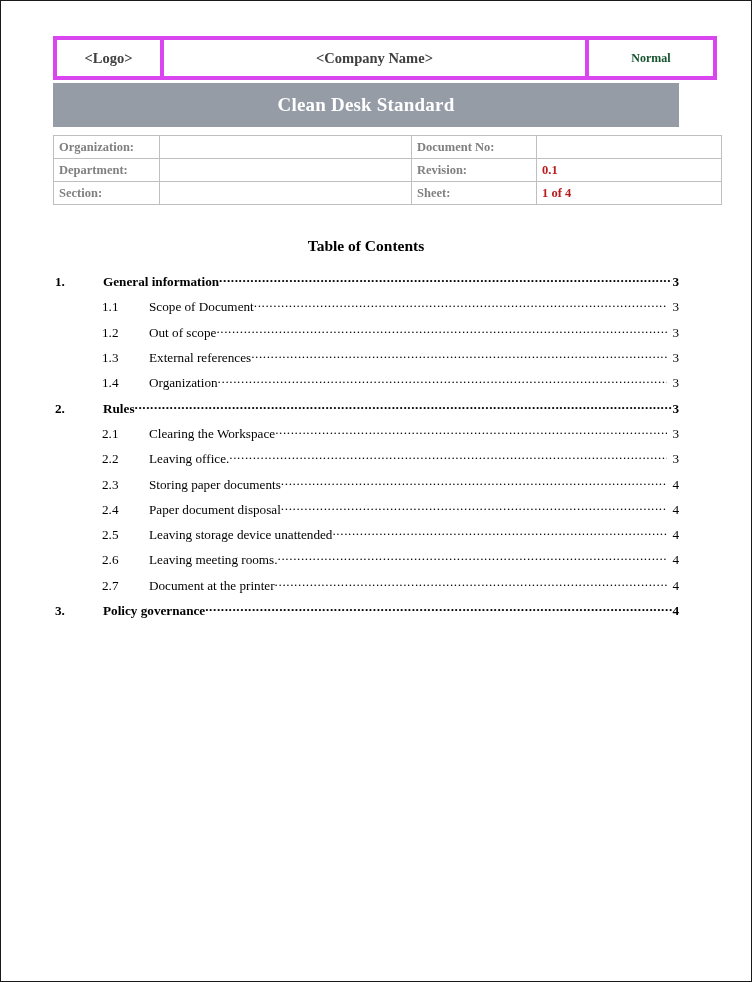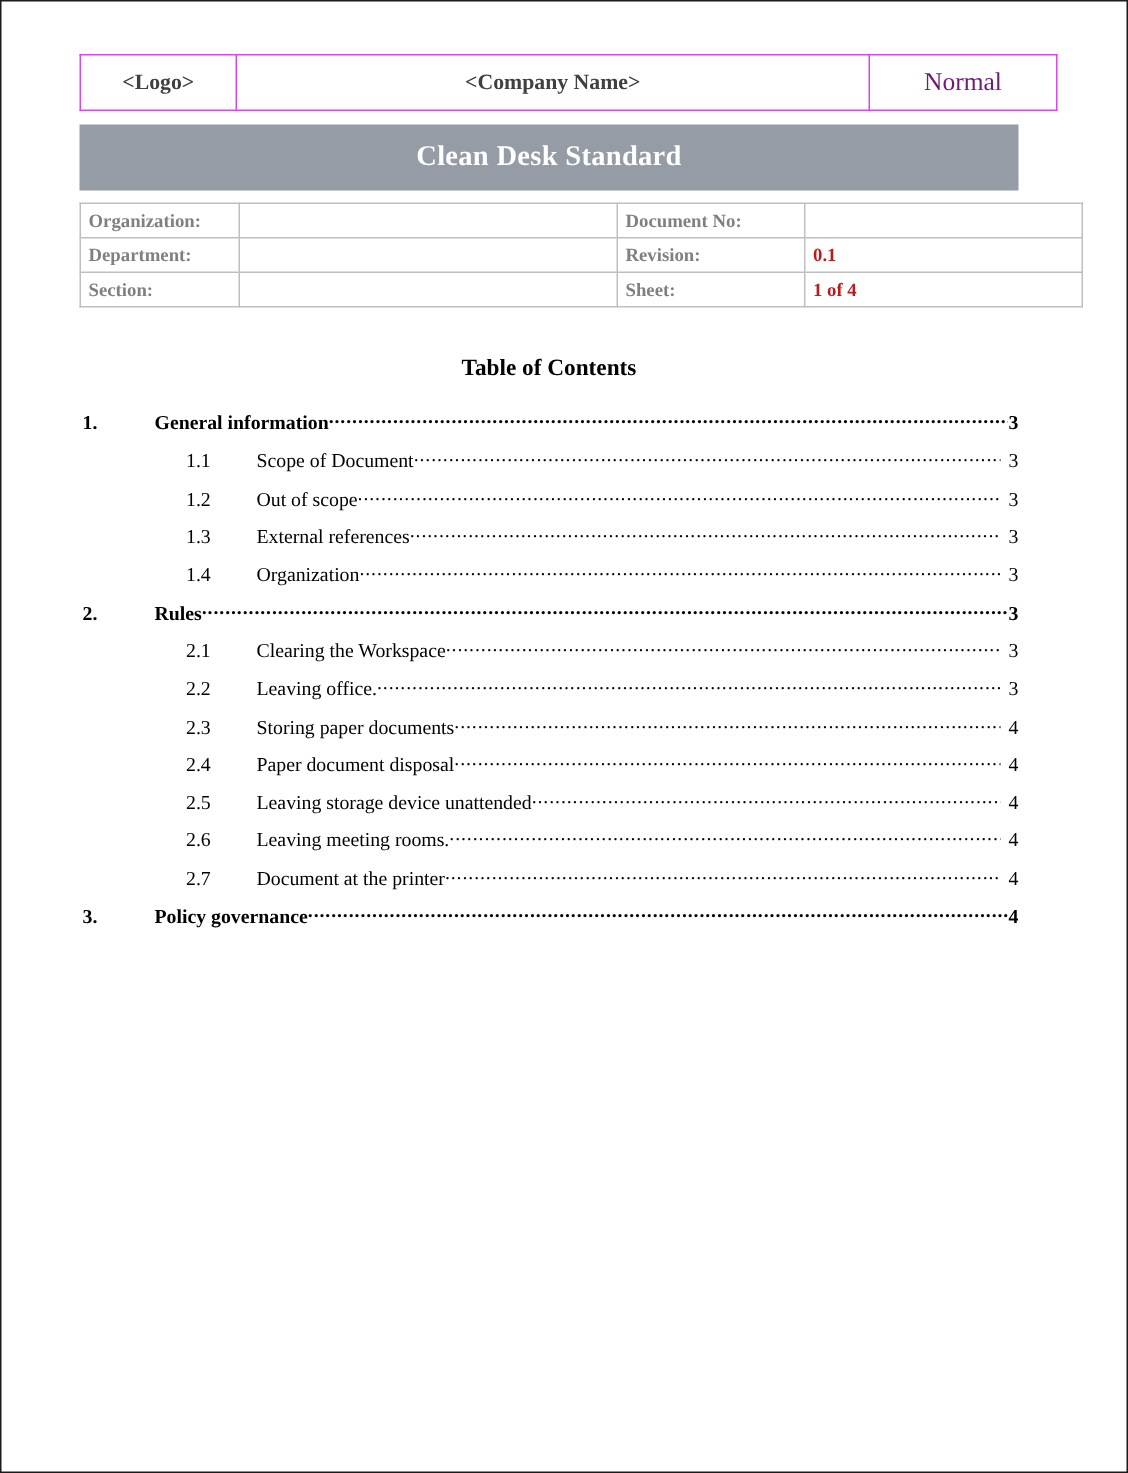--- a/index.html
+++ b/index.html
@@ -32,43 +32,43 @@
   
   .header-table {
     position: absolute;
     left: 0;
     top: 35px;
     width: 626px;
     border-collapse: collapse;
     table-layout: fixed;
   }
   .header-table td {
-    border: 1px solid #d946ef;
+    border: 4px solid #d946ef;
     height: 36px;
     vertical-align: middle;
     text-align: center;
     padding: 0 4px;
   }
   .hdr-logo {
     width: 95px;
     font-weight: bold;
     font-size: 14.5px;
     color: #404040;
   }
   .hdr-company {
     width: 413px;
     font-weight: bold;
     font-size: 14.5px;
     color: #404040;
   }
   .hdr-normal {
     width: 116px;
-    font-weight: normal;
-    font-size: 17px;
-    color: #701a75;
+    font-weight: bold;
+    font-size: 12px;
+    color: #14532d;
   }
 
   
   .title-banner {
     position: absolute;
     left: 0;
     top: 82px;
     width: 626px;
     height: 44px;
     background: #959CA6;
@@ -156,21 +156,21 @@
 
   .toc-num {
     flex: 0 0 auto;
   }
   .toc-row.lvl1 .toc-num {
     width: 48px;
     margin-left: 2px;
   }
   .toc-row.lvl2 .toc-num {
     width: 47px;
-    margin-left: 71px;
+    margin-left: 49px;
   }
 
   .toc-label {
     flex: 0 0 auto;
   }
 
   .toc-dots {
     flex: 1 1 auto;
     overflow: hidden;
     margin: 0 0 0 0;

